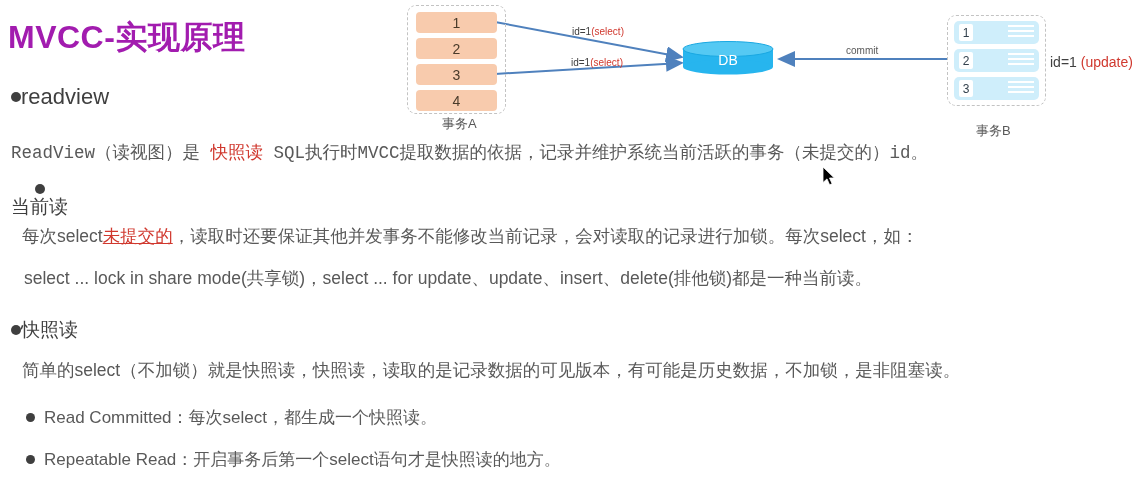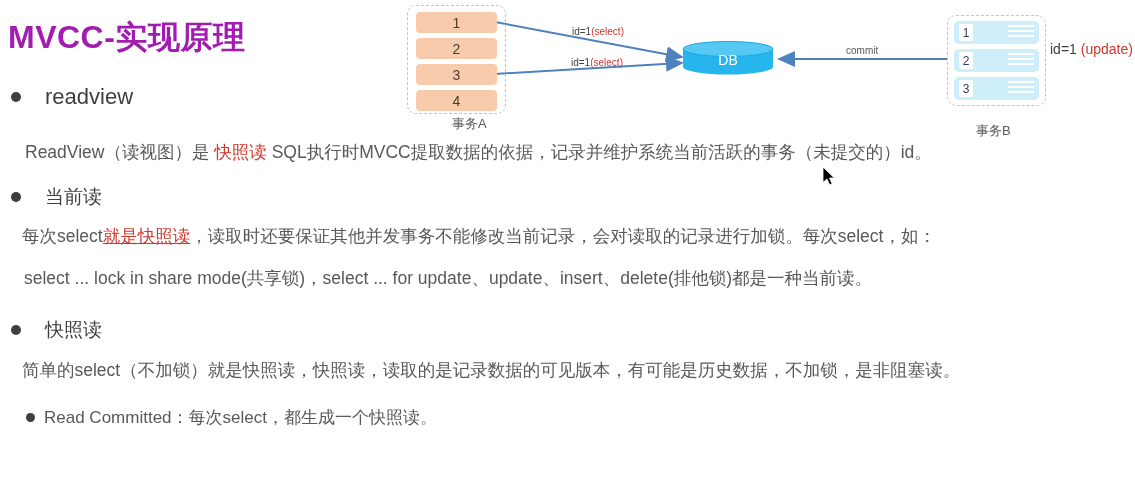--- a/index.html
+++ b/index.html
@@ -2,29 +2,29 @@
 <html><head>
 <meta charset="utf-8">
 <style>
   * { margin:0; padding:0; box-sizing:border-box; }
   body { background:#fff; font-family:"Liberation Sans", sans-serif; }
   .stage { position:relative; width:1135px; height:482px; background:#ffffff; overflow:hidden; }
 
   .title { position:absolute; left:8px; top:16px; font-size:32px; font-weight:700; color:#a21caf; letter-spacing:0.5px; }
 
   
-  .hrow { position:absolute; display:flex; align-items:center; gap:24px; color:#3f3f3f; }
+  .hrow { position:absolute; display:flex; align-items:center; color:#3f3f3f; }
   .dot { width:10px; height:10px; border-radius:50%; background:#3f3f3f; flex:0 0 auto; }
   .dot.small { width:9px; height:9px; }
   .h-readview { left:11px; top:84px; font-size:22px; }
-  .h-current  { left:11px; top:184px; font-size:19px; }
+  .h-current  { left:11px; top:184px; font-size:19px;flex-direction:column; }
   .h-snapshot { left:11px; top:317px; font-size:19px; }
 
   .para { position:absolute; color:#595959; font-size:17.5px; white-space:nowrap; }
-  .p-readview { left:25px; top:140px; }
+  .p-readview { left:11px; top:140px;font-family:Liberation Mono, monospace; }
   .p-current1 { left:22px; top:224px; }
   .p-current2 { left:24px; top:266px; }
   .p-snapshot { left:22px; top:358px; }
   .red { color:#d0382e; }
   .red-underline { color:#d0382e; text-decoration:underline; }
 
   .subrow { position:absolute; display:flex; align-items:center; gap:9px; color:#595959; font-size:17px; white-space:nowrap; }
   .sub1 { left:26px; top:406px; }
   .sub2 { left:26px; top:448px; }
 
@@ -36,28 +36,28 @@
   .txn-a .row { width:81px; height:21px; margin:0 auto 5px auto; background:#f8cbad; border-radius:4px;
                 display:flex; align-items:center; justify-content:center; font-size:14px; color:#4a3b2a; }
   .txn-b { left:947px; top:15px; width:99px; height:91px; padding:5px 6px; }
   .txn-b .rowb { width:85px; height:23px; margin:0 auto 5px auto; background:#cfeefb; border-radius:5px;
                  display:flex; align-items:center; justify-content:space-between; padding:0 5px; }
   .chip { width:14px; height:17px; background:#ffffff; border-radius:2px; display:flex; align-items:center;
           justify-content:center; font-size:12px; color:#33414d; }
   .burger { width:26px; height:15px; background:repeating-linear-gradient(to bottom,#ffffff 0 2px, transparent 2px 5px); }
 
   .caption { position:absolute; font-size:13px; color:#595959; white-space:nowrap; }
-  .cap-a { left:442px; top:115px;margin-left:10px; }
+  .cap-a { left:442px; top:115px; }
   .cap-b { left:976px; top:122px;text-align:center; }
 
   .arrow-label { position:absolute; font-size:10px; color:#404040; white-space:nowrap; }
   .lbl-sel1 { left:572px; top:26px; }
   .lbl-sel2 { left:571px; top:57px; }
   .lbl-commit { left:846px; top:45px; font-size:10px; color:#595959; position:absolute; white-space:nowrap; }
-  .lbl-update { left:1050px; top:41px; font-size:14px; color:#404040; position:absolute; white-space:nowrap; }
+  .lbl-update { left:1050px; top:54px; font-size:14px; color:#404040; position:absolute; white-space:nowrap; }
 
   .cursor { position:absolute; left:822px; top:166px; }
 </style>
 </head>
 <body>
 
 <div class="stage">
 
   <svg class="diagram-svg" width="1135" height="140">
     <defs>
@@ -116,31 +116,35 @@
   <div class="hrow h-readview">
     <span class="dot"></span>
     <span>readview</span>
   </div>
   <div class="para p-readview"><span>ReadView（读视图）是 </span><span class="red">快照读</span><span> SQL执行时MVCC提取数据的依据，记录并维护系统当前活跃的事务（未提交的）id。</span></div>
 
   <div class="hrow h-current">
     <span class="dot"></span>
     <span>当前读</span>
   </div>
-  <div class="para p-current1"><span>每次select</span><span class="red-underline">就是快照读</span><span>，读取时还要保证其他并发事务不能修改当前记录，会对读取的记录进行加锁。每次select，如：</span></div>
+  <div class="para p-current1"><span>每次select</span><span class="red-underline">未提交的</span><span>，读取时还要保证其他并发事务不能修改当前记录，会对读取的记录进行加锁。每次select，如：</span></div>
   <div class="para p-current2">select ... lock in share mode(共享锁)，select ... for update、update、insert、delete(排他锁)都是一种当前读。</div>
 
   <div class="hrow h-snapshot">
     <span class="dot"></span>
     <span>快照读</span>
   </div>
   <div class="para p-snapshot">简单的select（不加锁）就是快照读，快照读，读取的是记录数据的可见版本，有可能是历史数据，不加锁，是非阻塞读。</div>
 
   <div class="subrow sub1">
     <span class="dot small"></span>
     <span>Read Committed：每次select，都生成一个快照读。</span>
   </div>
+  <div class="subrow sub2">
+    <span class="dot small"></span>
+    <span>Repeatable Read：开启事务后第一个select语句才是快照读的地方。</span>
+  </div>
 
   <svg class="cursor" width="14" height="21">
     <path d="M1,1 L1,16.5 L5,12.9 L7.6,18.8 L10.1,17.7 L7.5,12 L12.3,12 Z" fill="#000000" stroke="#ffffff" stroke-width="0.8"></path>
   </svg>
 
 </div>
 
 </body></html>

